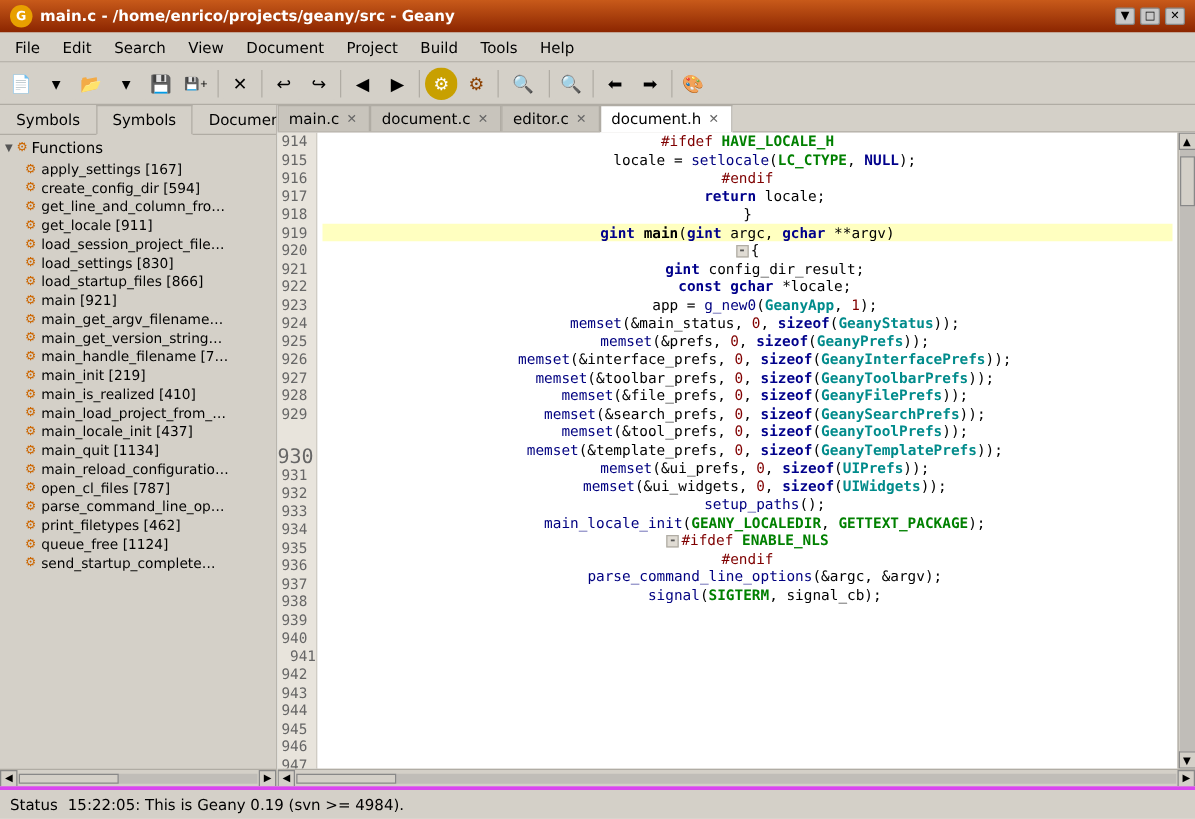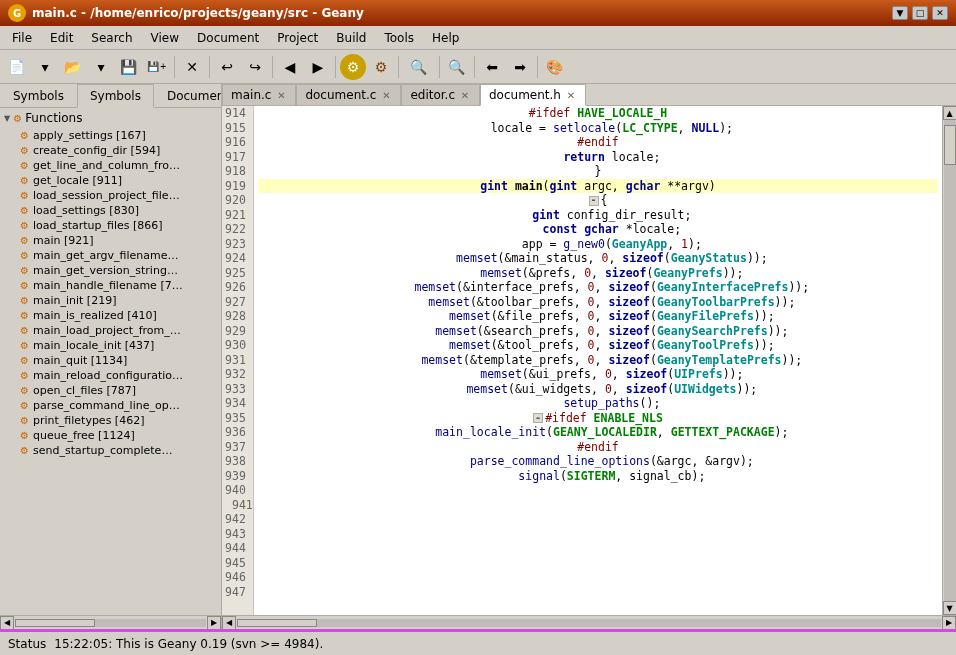--- a/index.html
+++ b/index.html
@@ -511,21 +511,21 @@
             <div style="line-height:14.5px; color:#666; font-size:11.5px;">920</div>
             <div style="line-height:14.5px; color:#666; font-size:11.5px;">921</div>
             <div style="line-height:14.5px; color:#666; font-size:11.5px;">922</div>
             <div style="line-height:14.5px; color:#666; font-size:11.5px;">923</div>
             <div style="line-height:14.5px; color:#666; font-size:11.5px;">924</div>
             <div style="line-height:14.5px; color:#666; font-size:11.5px;">925</div>
             <div style="line-height:14.5px; color:#666; font-size:11.5px;">926</div>
             <div style="line-height:14.5px; color:#666; font-size:11.5px;">927</div>
             <div style="line-height:14.5px; color:#666; font-size:11.5px;">928</div>
             <div style="line-height:14.5px; color:#666; font-size:11.5px;">929</div>
-            <div style="line-height:14.5px; color:#666; font-size:12px;">930</div>
+            <div style="line-height:14.5px; color:#666; font-size:16px;margin-top:20px;">930</div>
             <div style="line-height:14.5px; color:#666; font-size:11.5px;">931</div>
             <div style="line-height:14.5px; color:#666; font-size:11.5px;">932</div>
             <div style="line-height:14.5px; color:#666; font-size:11.5px;">933</div>
             <div style="line-height:14.5px; color:#666; font-size:11.5px;">934</div>
             <div style="line-height:14.5px; color:#666; font-size:11.5px;">935</div>
             <div style="line-height:14.5px; color:#666; font-size:11.5px;">936</div>
             <div style="line-height:14.5px; color:#666; font-size:11.5px;">937</div>
             <div style="line-height:14.5px; color:#666; font-size:11.5px;">938</div>
             <div style="line-height:14.5px; color:#666; font-size:11.5px;">939</div>
             <div style="line-height:14.5px; color:#666; font-size:11.5px;">940</div>
@@ -557,22 +557,22 @@
             <span class="code-line" style="">    <span class="fn">memset</span>(&amp;interface_prefs, <span class="num">0</span>, <span class="kw">sizeof</span>(<span class="type">GeanyInterfacePrefs</span>));</span>
             <span class="code-line" style="">    <span class="fn">memset</span>(&amp;toolbar_prefs, <span class="num">0</span>, <span class="kw">sizeof</span>(<span class="type">GeanyToolbarPrefs</span>));</span>
             <span class="code-line" style="">    <span class="fn">memset</span>(&amp;file_prefs, <span class="num">0</span>, <span class="kw">sizeof</span>(<span class="type">GeanyFilePrefs</span>));</span>
             <span class="code-line" style="">    <span class="fn">memset</span>(&amp;search_prefs, <span class="num">0</span>, <span class="kw">sizeof</span>(<span class="type">GeanySearchPrefs</span>));</span>
             <span class="code-line" style="">    <span class="fn">memset</span>(&amp;tool_prefs, <span class="num">0</span>, <span class="kw">sizeof</span>(<span class="type">GeanyToolPrefs</span>));</span>
             <span class="code-line" style="">    <span class="fn">memset</span>(&amp;template_prefs, <span class="num">0</span>, <span class="kw">sizeof</span>(<span class="type">GeanyTemplatePrefs</span>));</span>
             <span class="code-line" style="">    <span class="fn">memset</span>(&amp;ui_prefs, <span class="num">0</span>, <span class="kw">sizeof</span>(<span class="type">UIPrefs</span>));</span>
             <span class="code-line" style="">    <span class="fn">memset</span>(&amp;ui_widgets, <span class="num">0</span>, <span class="kw">sizeof</span>(<span class="type">UIWidgets</span>));</span>
             <span class="code-line" style=""></span>
             <span class="code-line" style="">    <span class="fn">setup_paths</span>();</span>
+            <span class="code-line" style="">    <span class="fn">main_locale_init</span>(<span class="macro">GEANY_LOCALEDIR</span>, <span class="macro">GETTEXT_PACKAGE</span>);</span>
             <span class="code-line" style=""><span class="fold-marker">-</span><span class="pp">#ifdef</span> <span class="macro">ENABLE_NLS</span></span>
-            <span class="code-line" style="">    <span class="fn">main_locale_init</span>(<span class="macro">GEANY_LOCALEDIR</span>, <span class="macro">GETTEXT_PACKAGE</span>);</span>
             <span class="code-line" style=""><span class="pp">#endif</span></span>
             <span class="code-line" style="">    <span class="fn">parse_command_line_options</span>(&amp;argc, &amp;argv);</span>
             <span class="code-line" style=""></span>
             <span class="code-line" style="">    <span class="fn">signal</span>(<span class="macro">SIGTERM</span>, signal_cb);</span>
           </div>
         <div id="editor-vscroll">
           <div class="vscroll-btn">▲</div>
           <div class="vscroll-track">
             <div class="vscroll-thumb"></div>
           </div>

